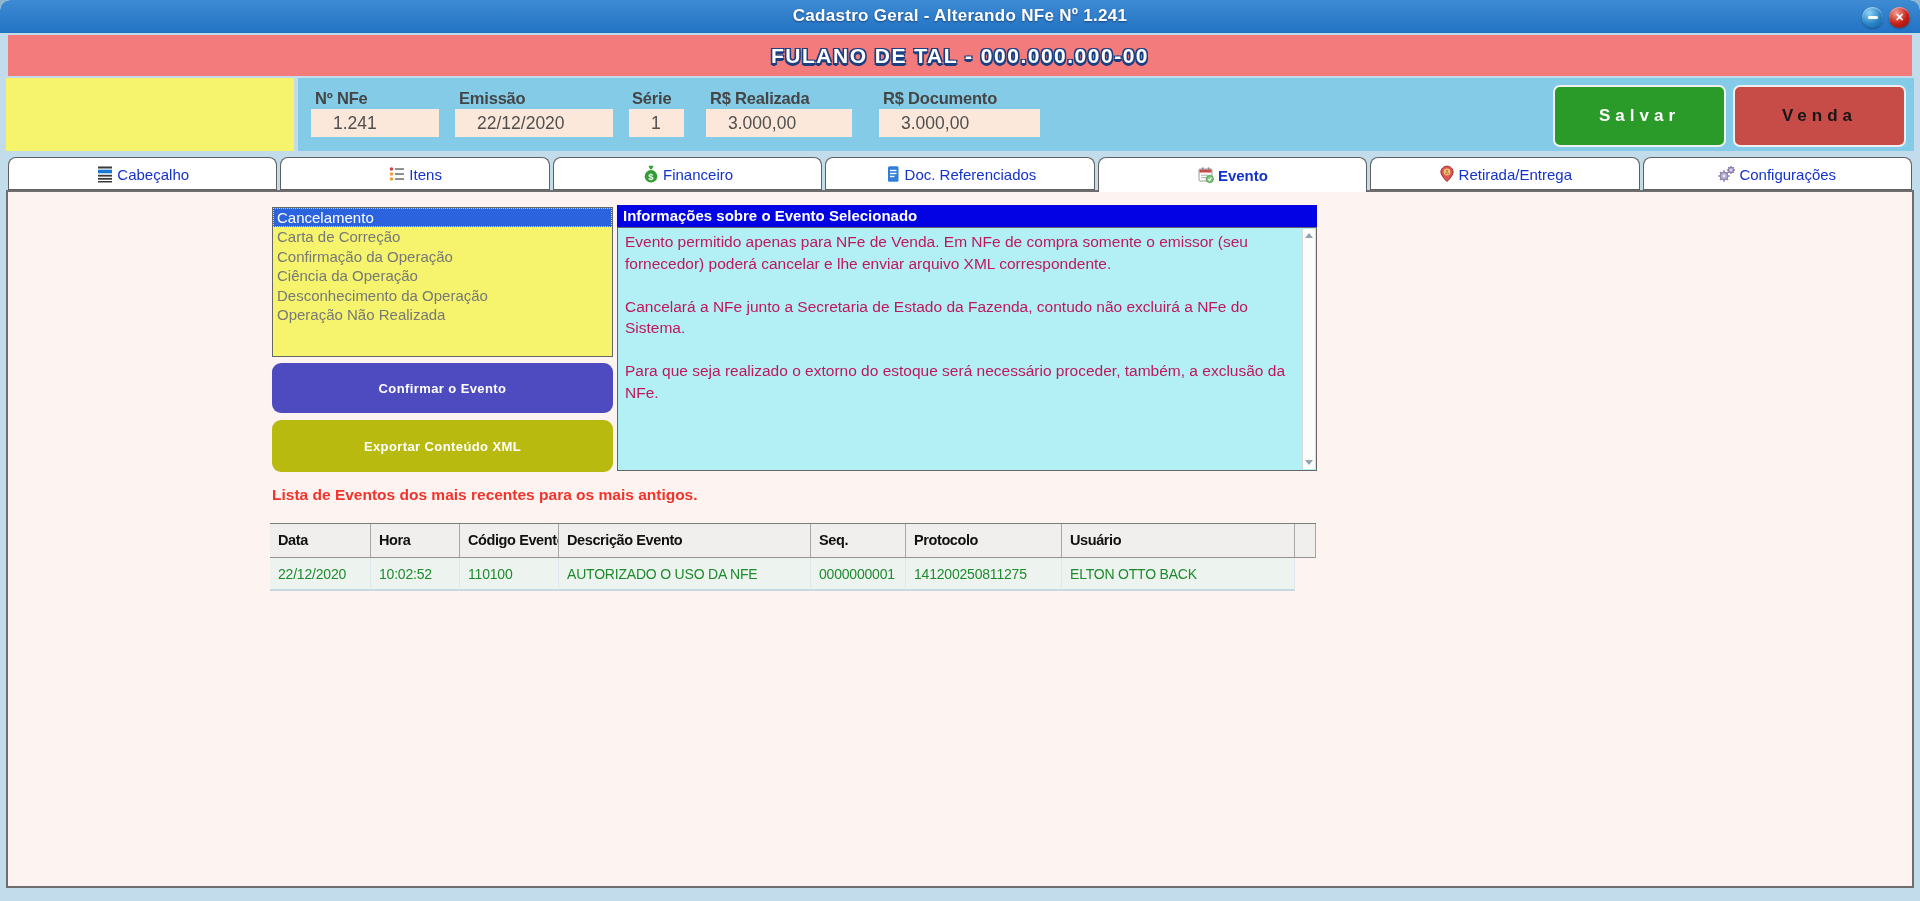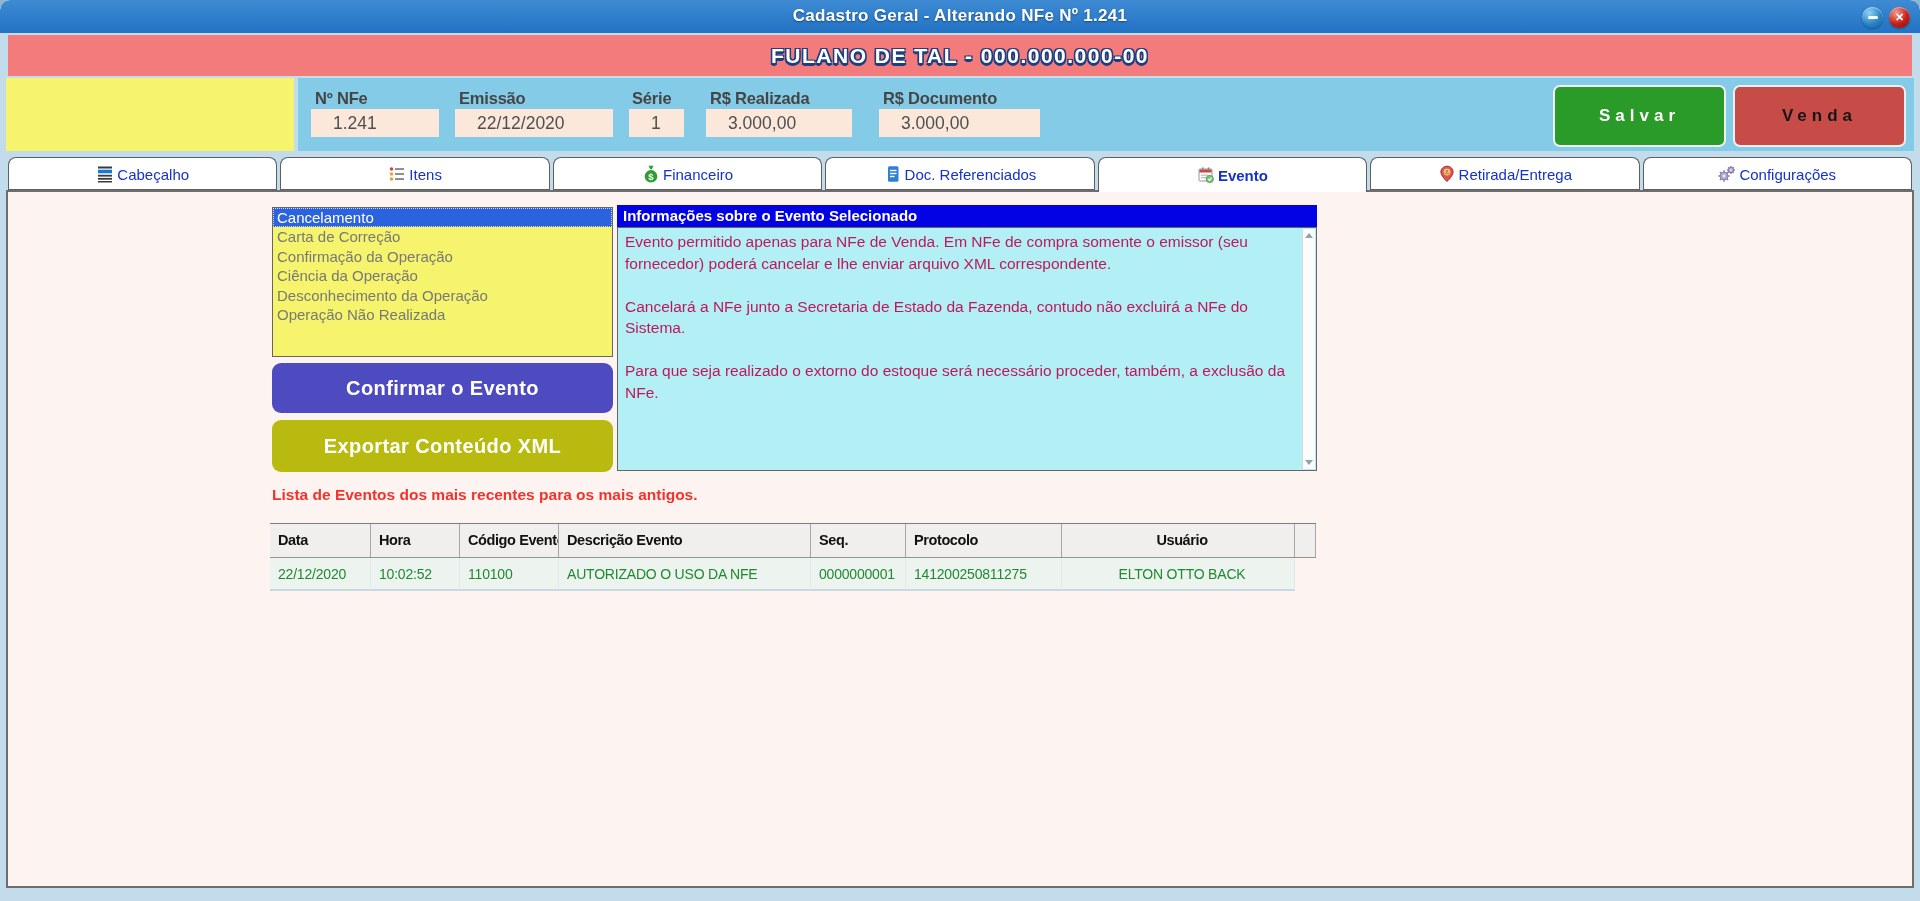--- a/index.html
+++ b/index.html
@@ -100,21 +100,21 @@
   }
   .info-body p { margin:0 0 21.5px 0; }
   .vscroll { position:absolute; right:1px; top:1px; bottom:1px; width:13px; background:#fcfcfc; border-left:1px solid #d8d8d8; }
   .vs-arrow { position:absolute; left:0; width:12px; height:13px; display:flex; align-items:center; justify-content:center; cursor:pointer; }
   .vs-up { top:0; } .vs-down { bottom:0; }
   .caret-up { border-left:4px solid transparent; border-right:4px solid transparent; border-bottom:5px solid #8fa4ac; }
   .caret-down { border-left:4px solid transparent; border-right:4px solid transparent; border-top:5px solid #8fa4ac; }
   
   .evt-btn {
     position:absolute; left:272px; width:341px; border:none; border-radius:9px; z-index:2;
-    color:#fff; font-weight:bold; font-size:20px; letter-spacing:.4px; cursor:pointer;
+    color:#fff; font-weight:bold; font-size:13px; letter-spacing:.4px; cursor:pointer;
     font-family:"Liberation Sans",sans-serif;
   }
   .btn-confirm { top:363px; height:50px; background:#4d4bbf; }
   .btn-export  { top:420px; height:52px; background:#b9ba10; }
   .caption {
     position:absolute; left:272px; top:486px; z-index:2;
     color:#f2332c; font-weight:bold; font-size:15.5px;
   }
   
   .grid { position:absolute; left:270px; top:523px; width:1046px; z-index:2; }
@@ -122,21 +122,21 @@
   .ghead { border-top:1px solid #7d7d7d; border-bottom:1px solid #949494; }
   .ghead .gcell {
     height:33px; line-height:33px; background:#f0efed; color:#111; font-weight:bold; font-size:14.5px;
     letter-spacing:-.4px; padding-left:8px; border-right:1px solid #a6a6a6; overflow:hidden; white-space:nowrap;
   }
   .gbody .gcell {
     height:33px; line-height:33px; background:#edf3ef; color:#1d8b2d; font-size:14px; letter-spacing:-.2px;
     padding-left:8px; border-right:1px solid #dde9ec; border-bottom:2px solid #c6d9e0; overflow:hidden; white-space:nowrap;
   }
   .c0{width:101px;} .c1{width:89px;} .c2{width:99px;} .c3{width:252px;}
-  .c4{width:95px;}  .c5{width:156px;} .c6{width:233px;text-align:center;}
+  .c4{width:95px;}  .c5{width:156px;} .c6{width:233px;}
   .cf{width:21px; padding-left:0 !important;}
   .gbody .cf{ background:transparent; border-right:none; border-bottom:none; }
 </style>
 </head>
 <body>
 
 <div id="app">
 
   <div class="titlebar">
     <div class="title-text">Cadastro Geral - Alterando NFe Nº 1.241</div>

